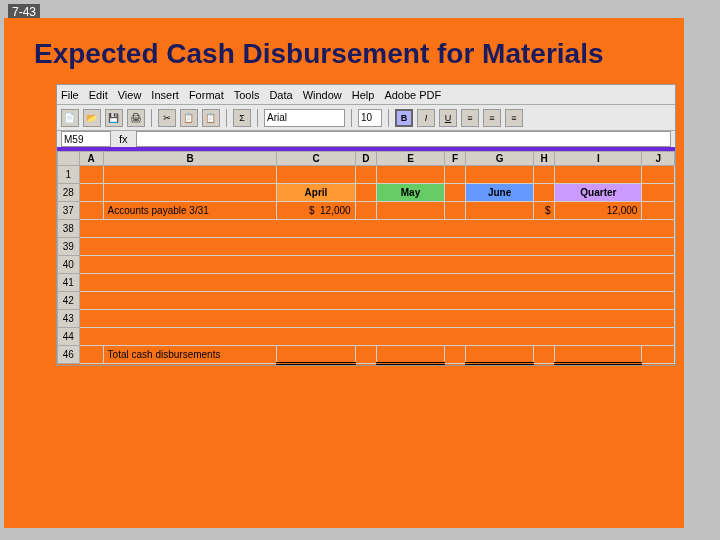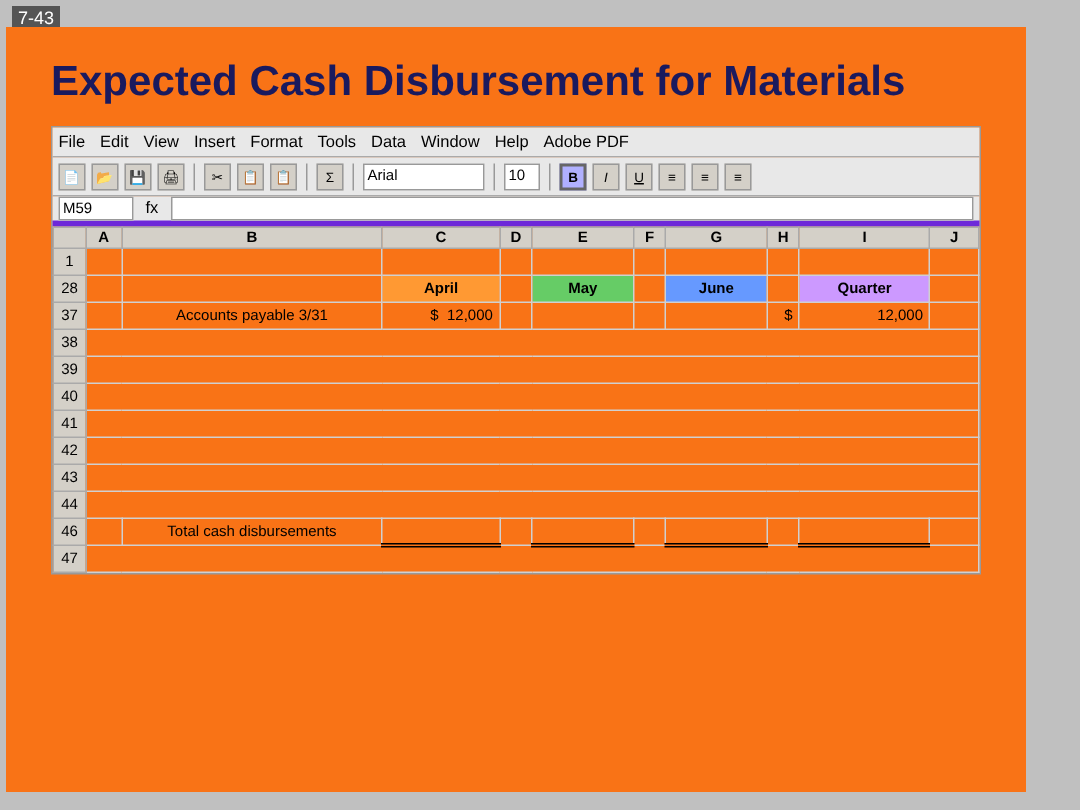--- a/index.html
+++ b/index.html
@@ -41,20 +41,21 @@
       margin-bottom: 14px;
       font-family: Arial, sans-serif;
     }
 
     
     #spreadsheet {
       border: 1px solid #999;
       width: 100%;
       font-family: Arial, sans-serif;
       font-size: 11px;
+      margin-left: 22px;
     }
 
     
     #menubar {
       background: #e8e8e8;
       border-bottom: 1px solid #aaa;
       display: flex;
       align-items: center;
       padding: 2px 4px;
       gap: 10px;
@@ -185,21 +186,20 @@
     }
 
     
     .cell {
       border: 1px solid #d0d0d0;
       height: 18px;
       padding: 1px 4px;
       font-size: 10px;
       vertical-align: middle;
       white-space: nowrap;
-      text-align: center;
     }
     .cell-orange {
       background: #ff9933;
       text-align: center;
       font-weight: bold;
       color: #000;
     }
     .cell-green {
       background: #66cc66;
       text-align: center;
@@ -389,20 +389,16 @@
           <td class="cell" style="border-bottom:3px double #000;border-top:1px solid #000;"></td>
           <td class="cell"></td>
           <td class="cell" style="border-bottom:3px double #000;border-top:1px solid #000;"></td>
           <td class="cell"></td>
           <td class="cell" style="border-bottom:3px double #000;border-top:1px solid #000;"></td>
           <td class="cell"></td>
           <td class="cell" style="border-bottom:3px double #000;border-top:1px solid #000;"></td>
           <td class="cell"></td>
         </tr>
 
-        <tr>
-          <td class="row-num">47</td>
-          <td class="cell" colspan="10"></td>
-        </tr>
       </tbody>
     </table>
   </div>
 </div>
 
 </body></html>

